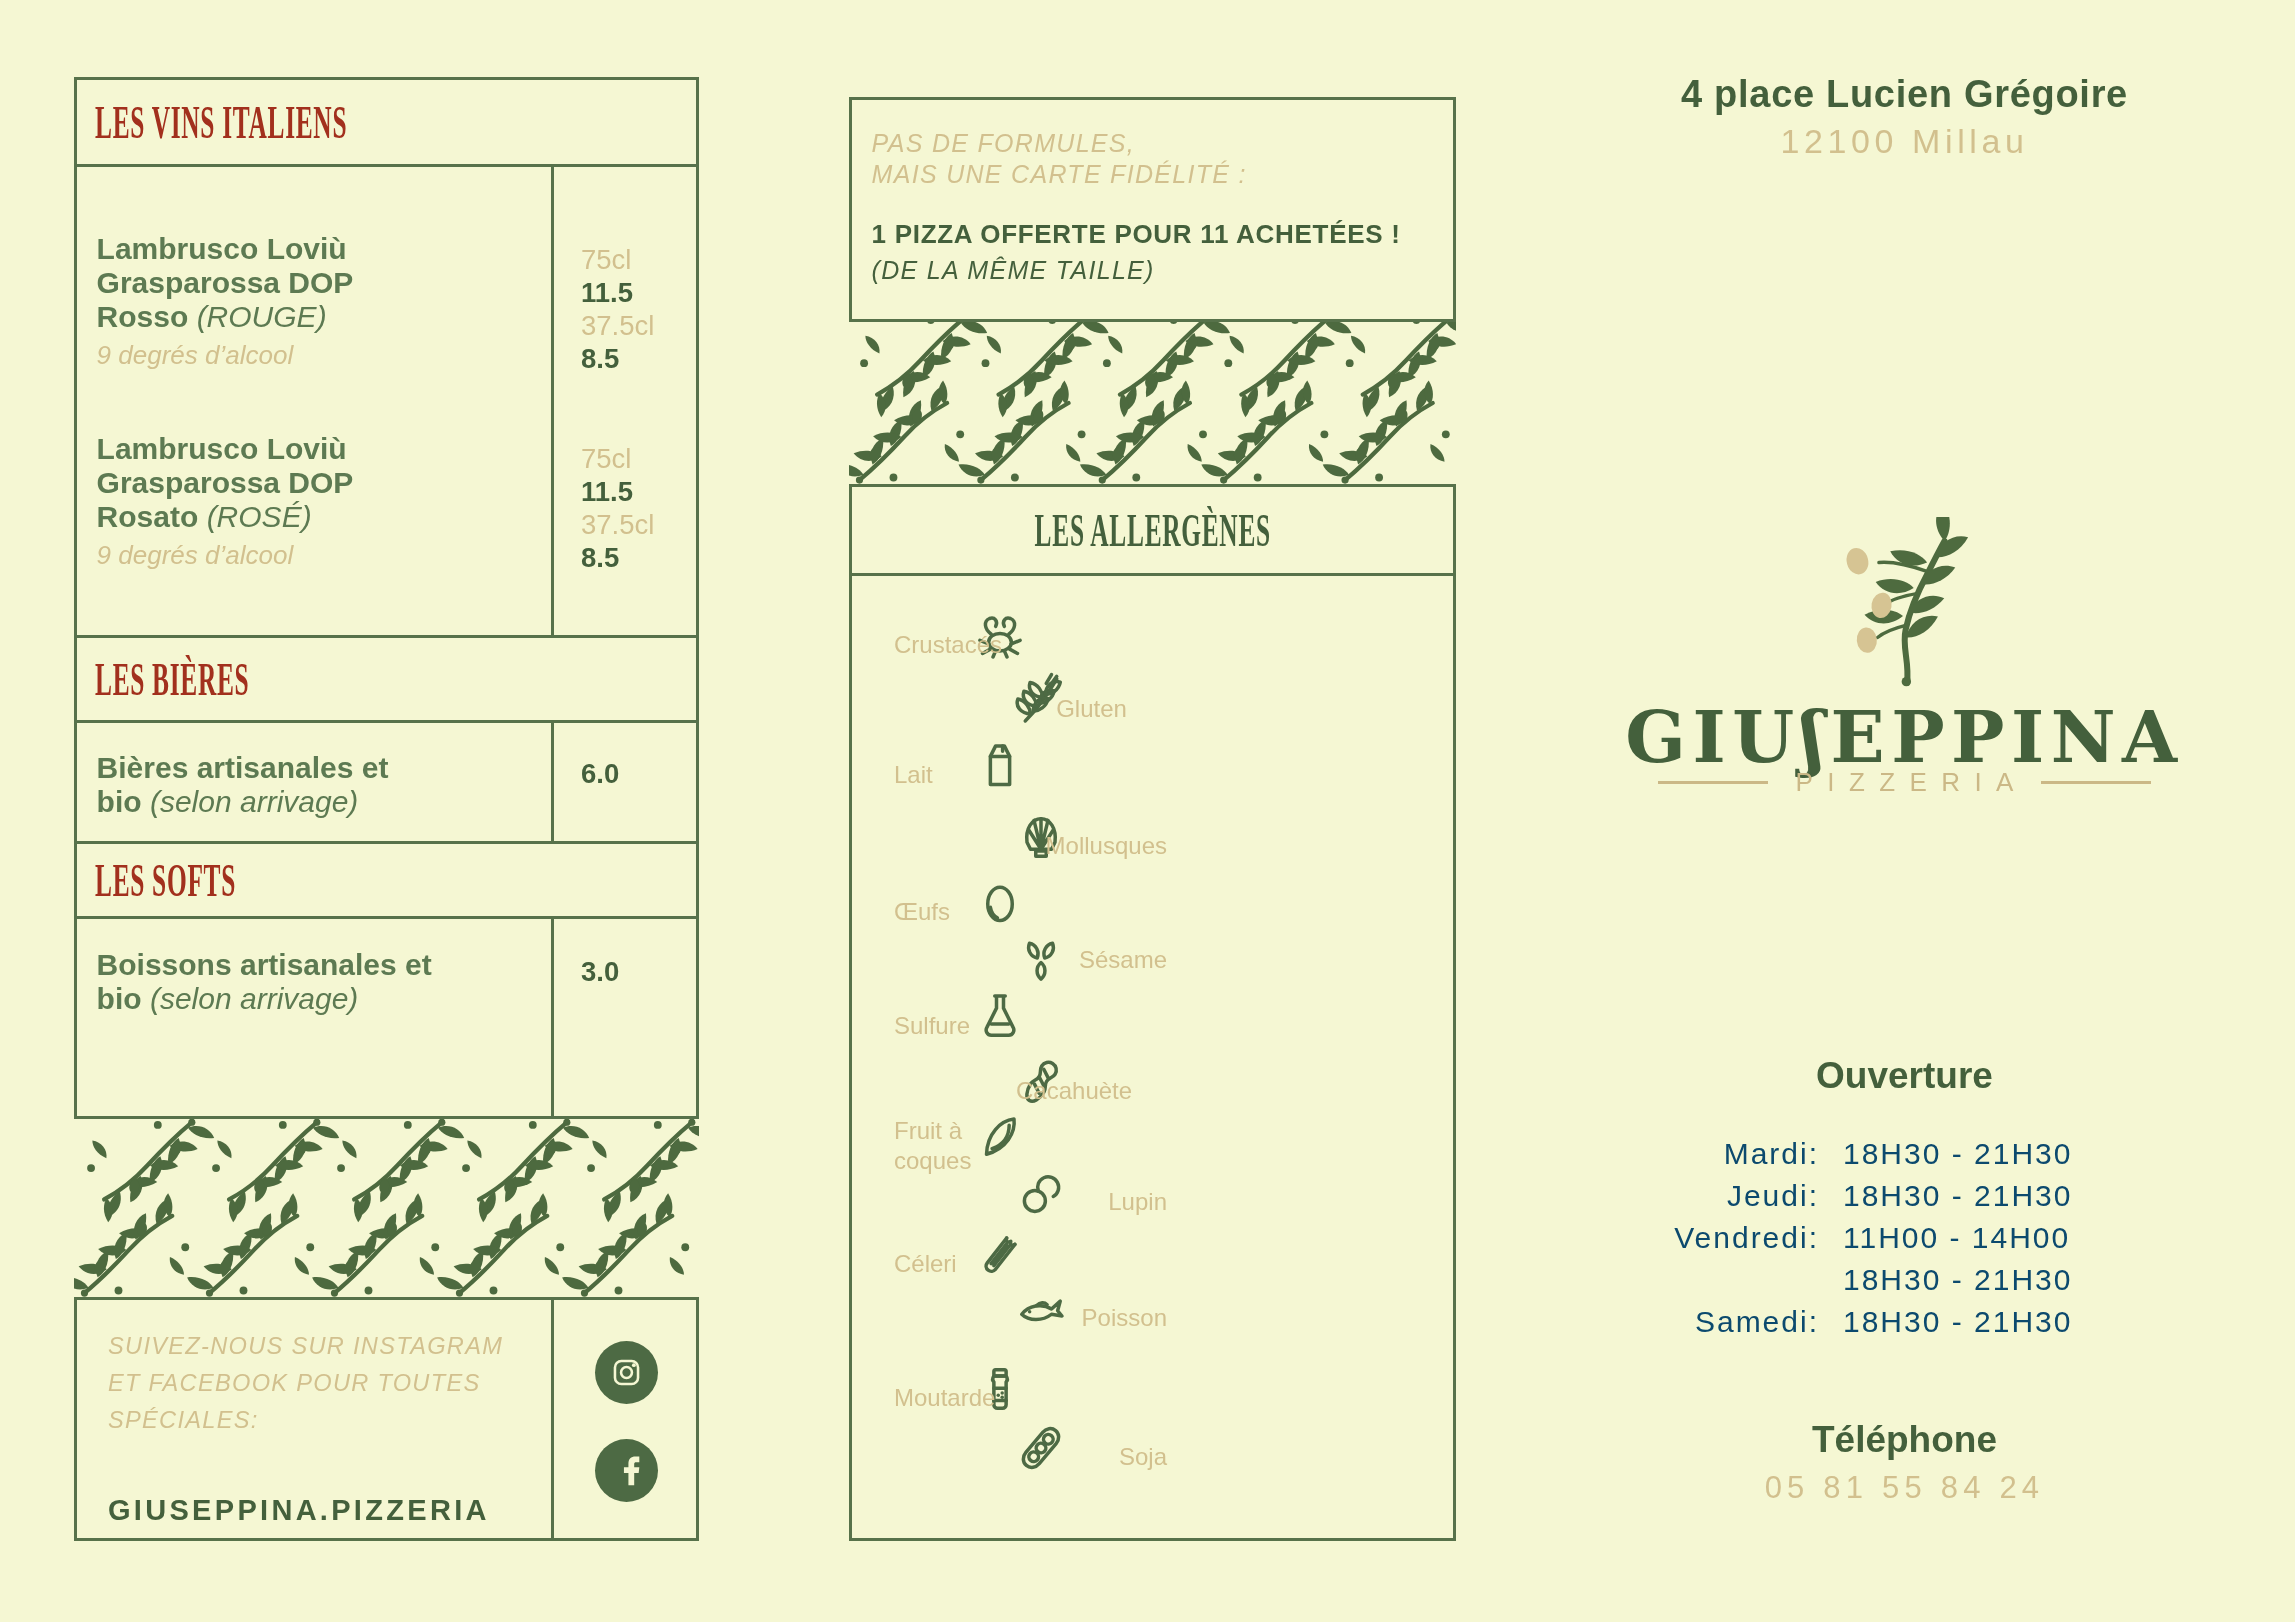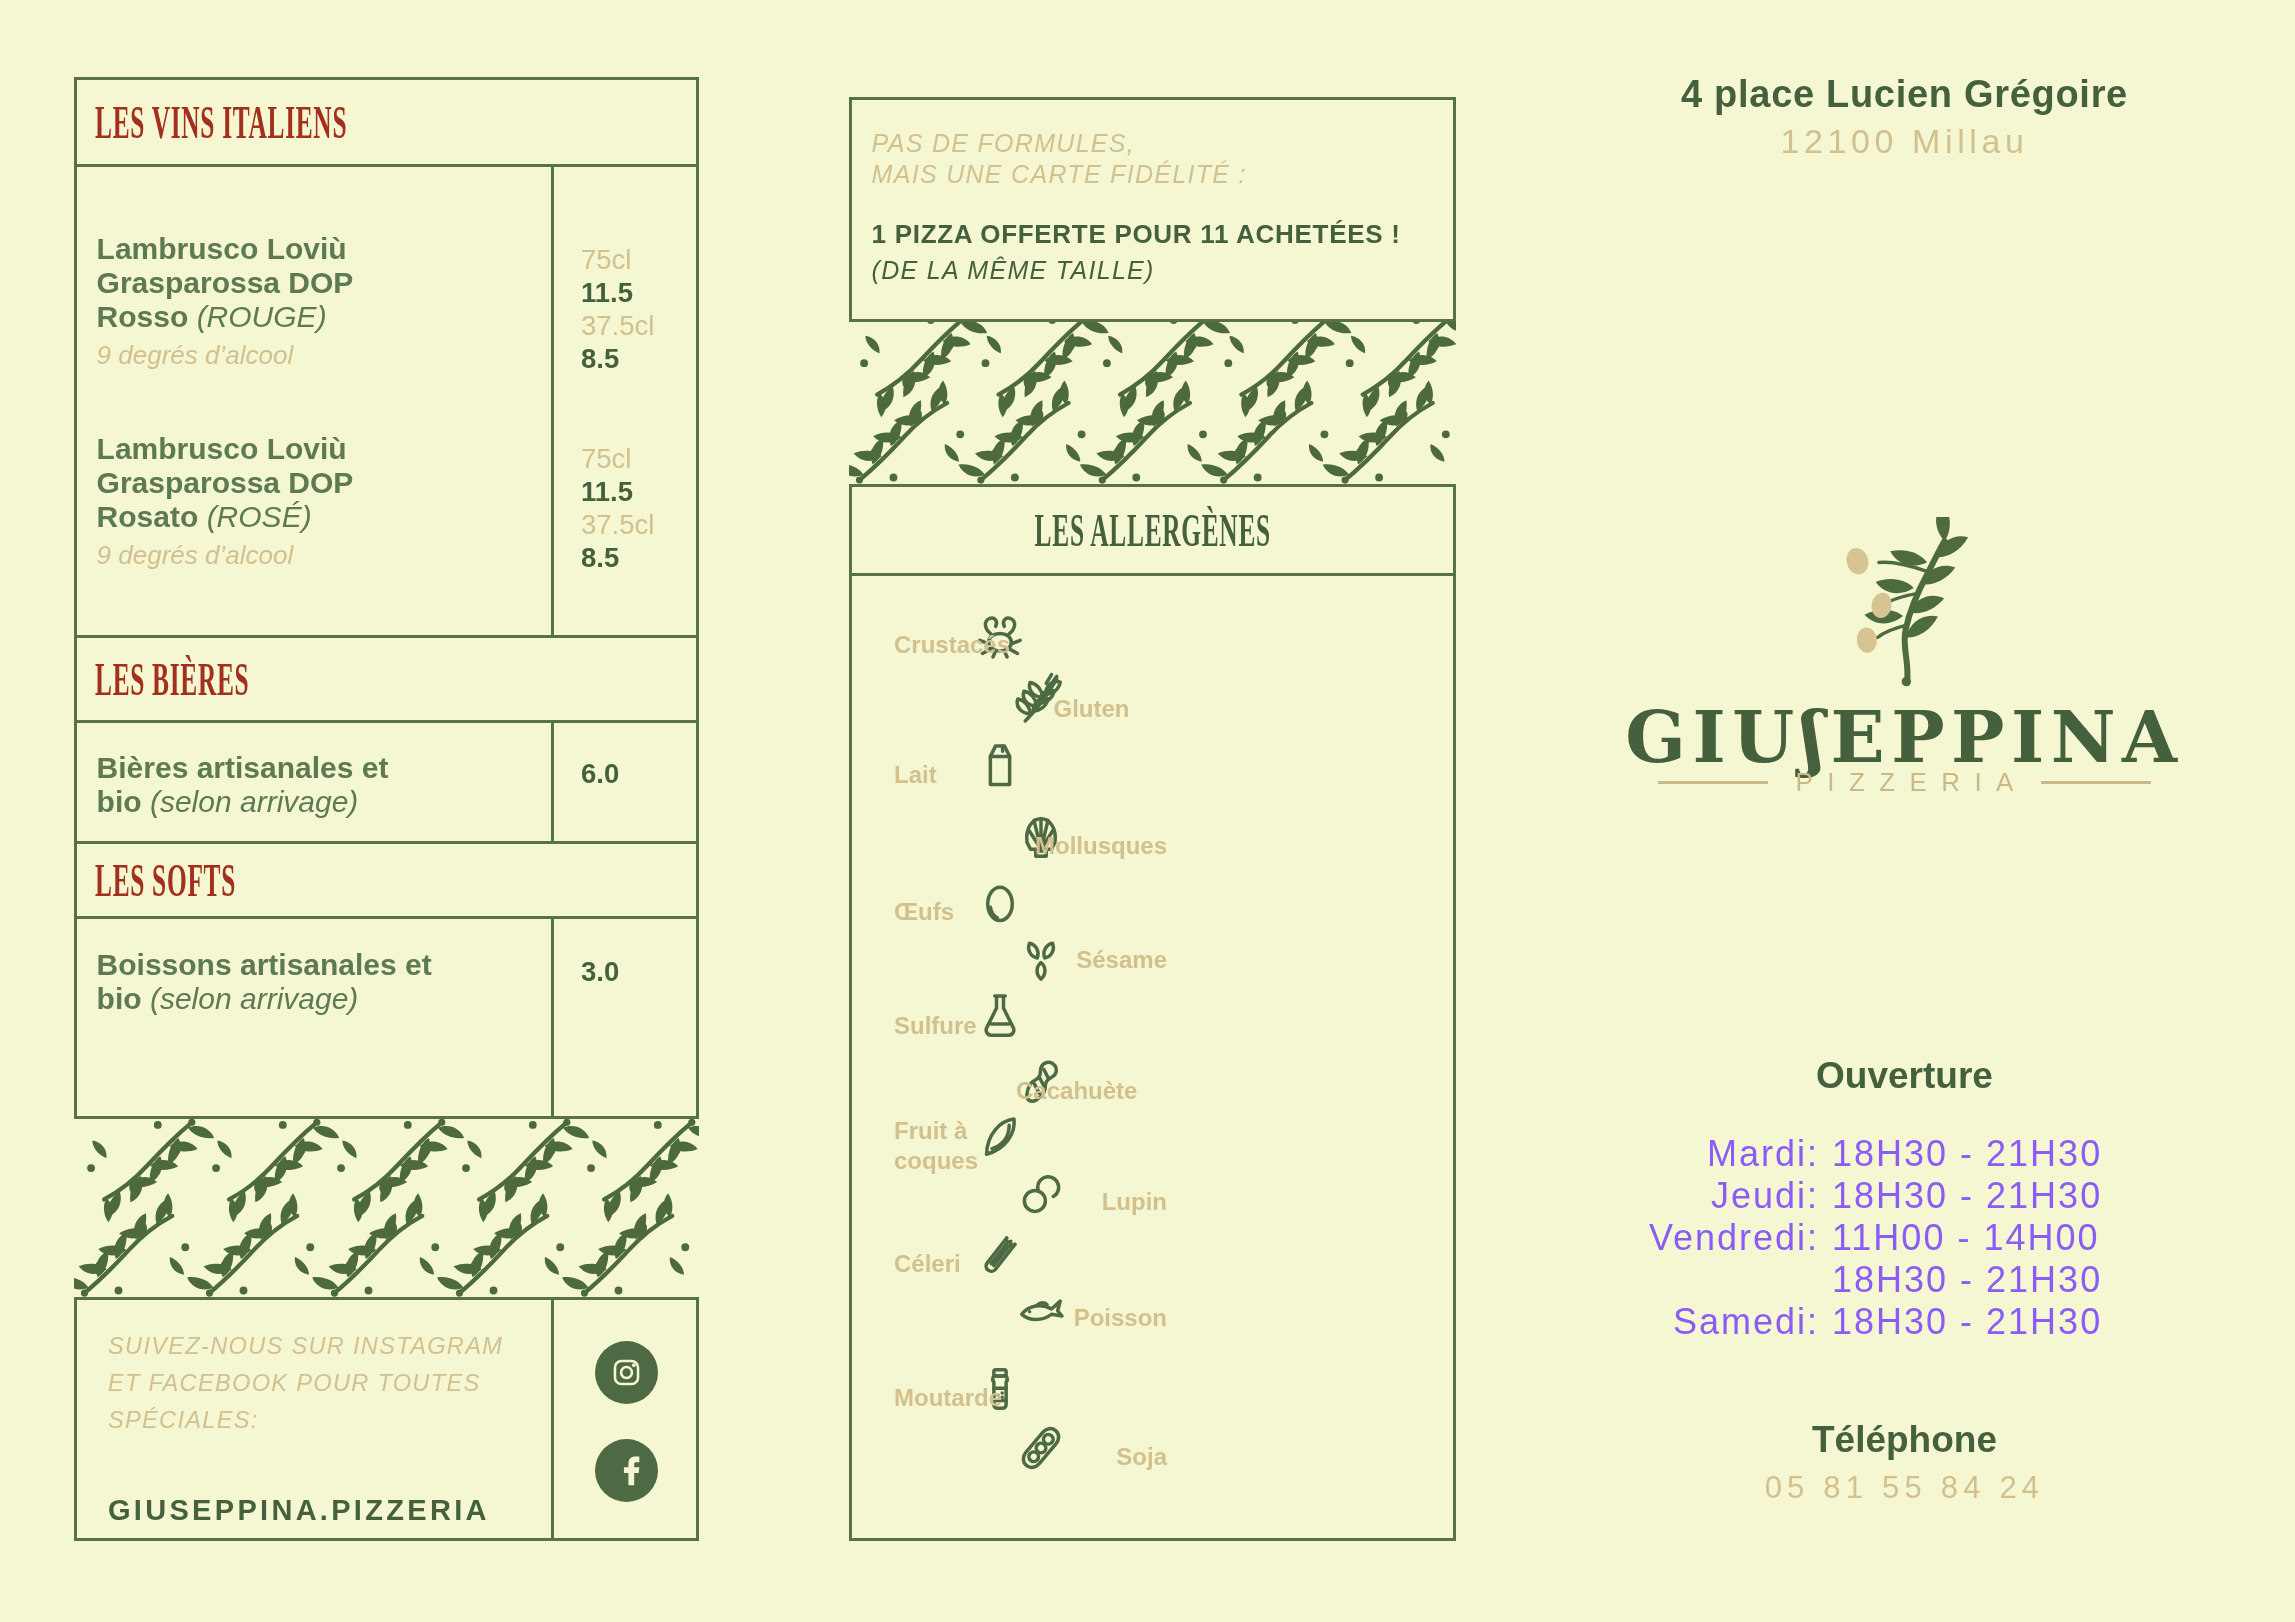--- a/index.html
+++ b/index.html
@@ -37,36 +37,36 @@
   
   .loyal-line{color:#d2c08e;font-style:italic;font-size:25px;line-height:31px;letter-spacing:1.3px;}
   .offer{color:#44603c;font-weight:bold;font-size:26px;letter-spacing:0.7px;margin-top:29px;}
   .offer-note{color:#44603c;font-style:italic;font-size:25px;letter-spacing:1.3px;margin-top:6.5px;}
 
   
   .allergen-icon{position:absolute;width:56px;height:56px;transform:translate(-50%,-50%);}
   .allergen-icon svg{width:100%;height:100%;}
   .allergen-icon svg *{stroke:#4d6a44;fill:none;stroke-width:4;stroke-linecap:round;stroke-linejoin:round;}
   .allergen-icon svg .f{fill:#4d6a44;stroke:none;}
-  .allergen-label{position:absolute;color:#d2c08e;font-weight:bold;font-size:24px;line-height:1.25;
+  .allergen-label{position:absolute;color:#d2c08e;font-weight:normal;font-size:24px;line-height:1.25;
                   transform:translateY(-50%);}
 
   
   #right-col{position:absolute;left:1525px;top:0;width:759px;height:1623px;}
   .rc{position:absolute;left:0;right:0;text-align:center;}
   .addr1{color:#44603c;font-weight:bold;font-size:38px;letter-spacing:0.7px;}
   .addr2{color:#d2c08e;font-size:34px;letter-spacing:4.6px;}
   .brand-name{font-family:"DejaVu Serif","Liberation Serif",serif;font-weight:bold;font-size:71px;
               letter-spacing:6.5px;color:#44603c;white-space:nowrap;}
   .tagline-row{display:flex;align-items:center;justify-content:center;gap:28px;}
   .tag-line{width:110px;height:3.9px;background:#cbb886;}
   .tagline{color:#cbb886;font-size:26px;letter-spacing:14.4px;margin-right:-14.4px;}
   .block-title{color:#44603c;font-weight:bold;font-size:37px;}
-  .hours-grid{display:grid;grid-template-columns:294px auto;column-gap:13px;
-              font-size:36px;line-height:42px;color:#8b5cf6;letter-spacing:2px;}
+  .hours-grid{display:grid;grid-template-columns:294px auto;column-gap:24px;
+              font-size:30px;line-height:42px;color:#0c4a6e;letter-spacing:2px;}
   .day{text-align:right;}
   .time{text-align:left;}
   .phone-number{color:#d2c08e;font-size:31px;letter-spacing:5.2px;}
 
   .band{position:absolute;}
   .band svg{display:block;width:100%;height:100%;}
 </style>
 </head>
 <body>
 

